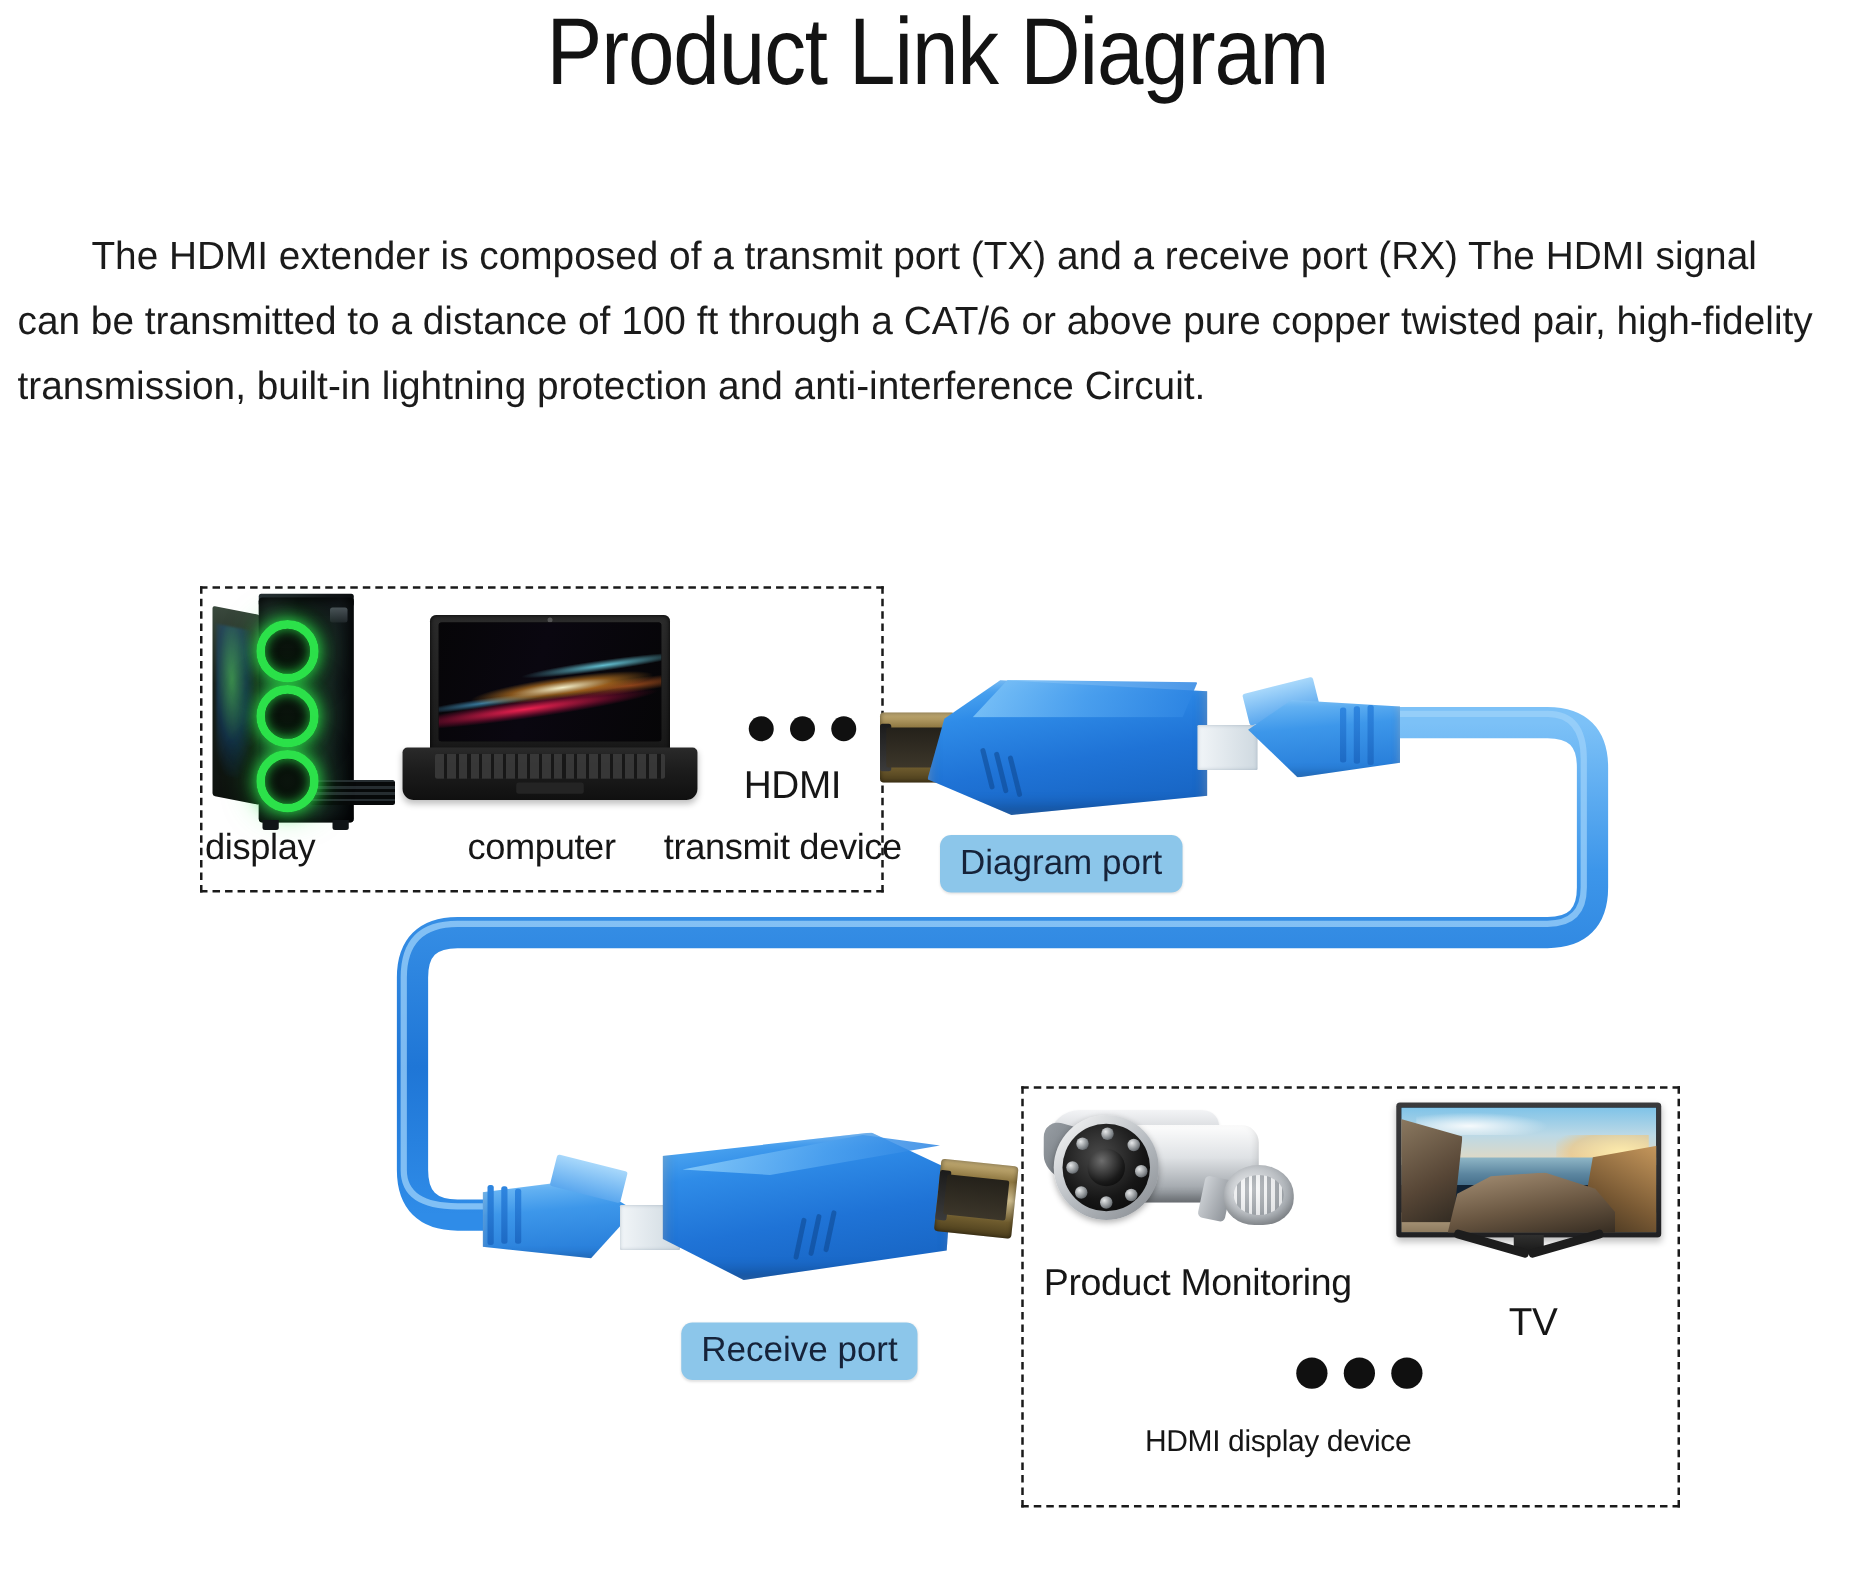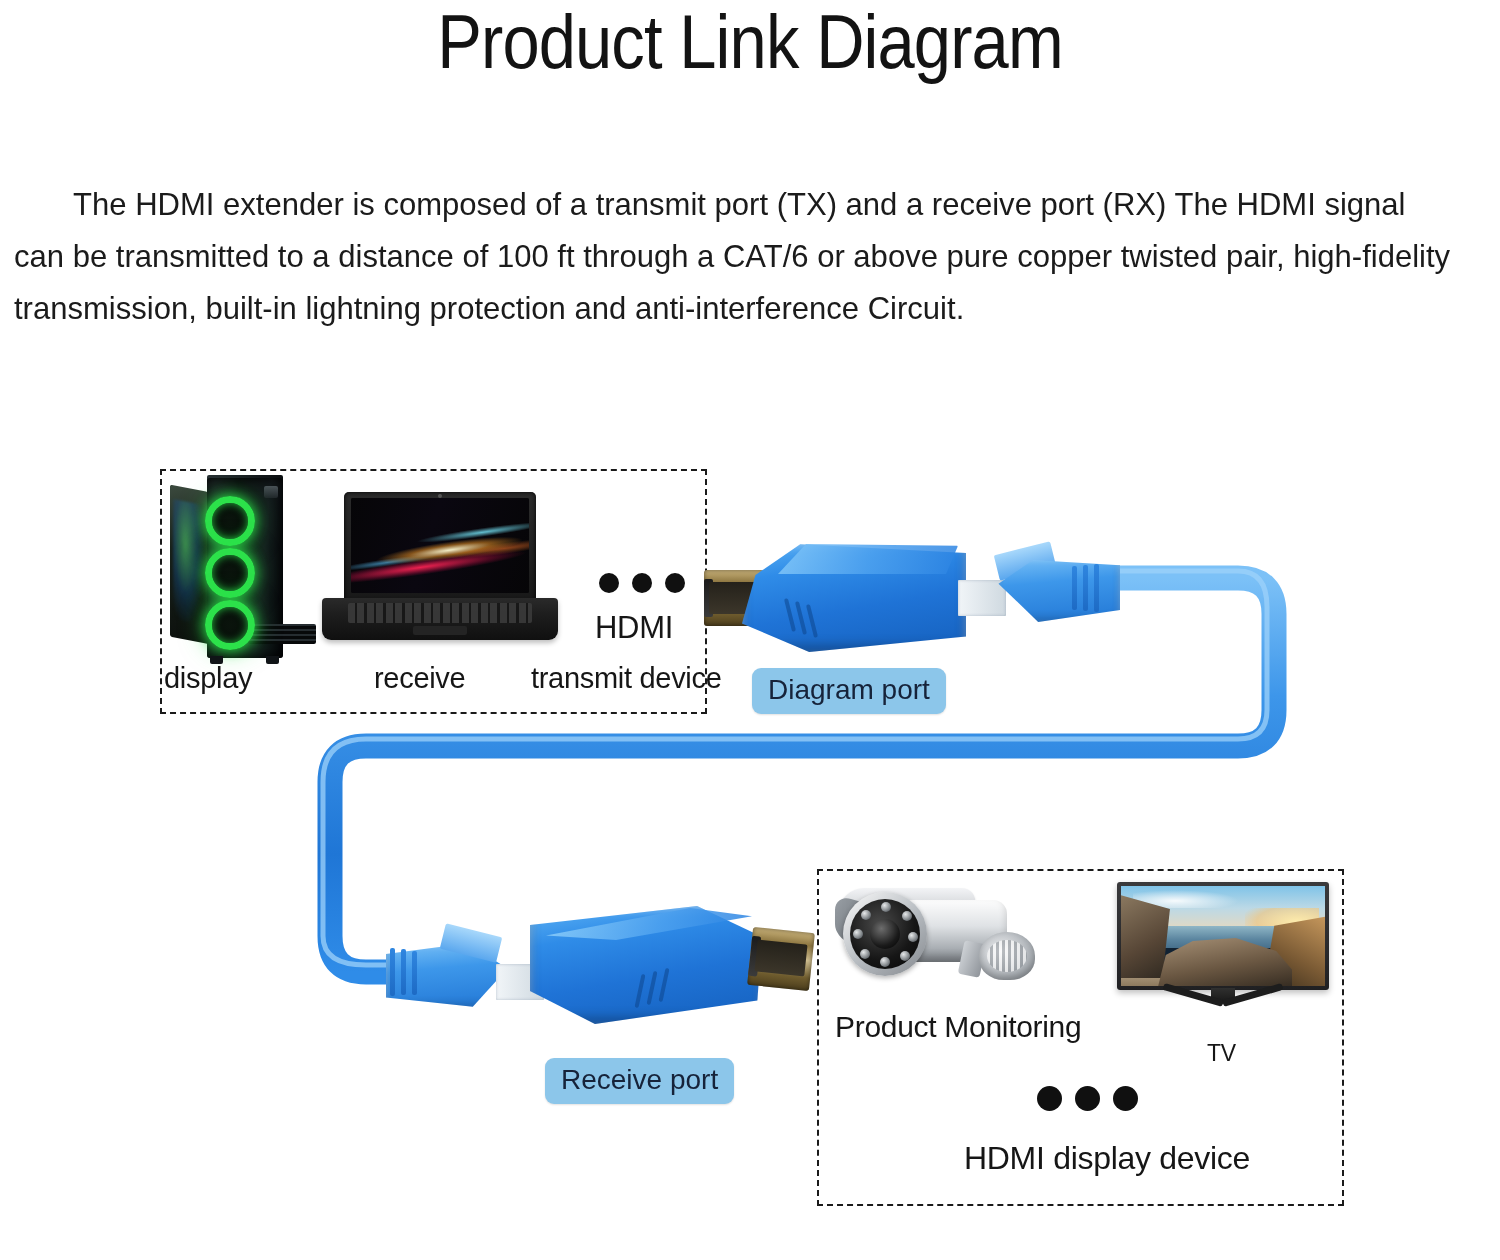--- a/index.html
+++ b/index.html
@@ -206,21 +206,21 @@
     <div class="nb-cam"></div>
     <div class="nb-screen">
       <div class="nb-art"></div>
     </div>
   </div>
   <div class="nb-base">
     <div class="nb-keys"></div>
     <div class="nb-pad"></div>
   </div>
 </div>
-<div class="cap" style="left:374px;top:662px;">receive</div>
+<div class="cap" style="left:374px;top:662px;">computer</div>
 
 <div class="dots" style="left:599px;top:573px;">
     <i></i>
     <i></i>
     <i></i>
   </div>
 <div class="cap" style="left:595px;top:610px;font-size:31px;">HDMI</div>
 <div class="cap" style="left:531px;top:662px;">transmit device</div>
 
 <svg id="cable" viewBox="0 0 1500 1260" xmlns="http://www.w3.org/2000/svg">
@@ -343,20 +343,20 @@
       <div class="tv-rock-r"></div>
       <div class="tv-rock-c"></div>
     </div>
   </div>
   <div class="tv-neck"></div>
   <div class="tv-stand">
       <i></i>
       <i></i>
     </div>
 </div>
-<div class="cap" style="left:1207px;top:1040px;font-size:23px;">TV</div>
+<div class="cap" style="left:1207px;top:1040px;font-size:31px;">TV</div>
 
 <div class="dots big" style="left:1037px;top:1086px;">
     <i></i>
     <i></i>
     <i></i>
   </div>
-<div class="cap" style="left:964px;top:1140px;font-size:32px;">HDMI display device</div>
+<div class="cap" style="left:916px;top:1140px;font-size:24px;">HDMI display device</div>
 
 </body></html>

